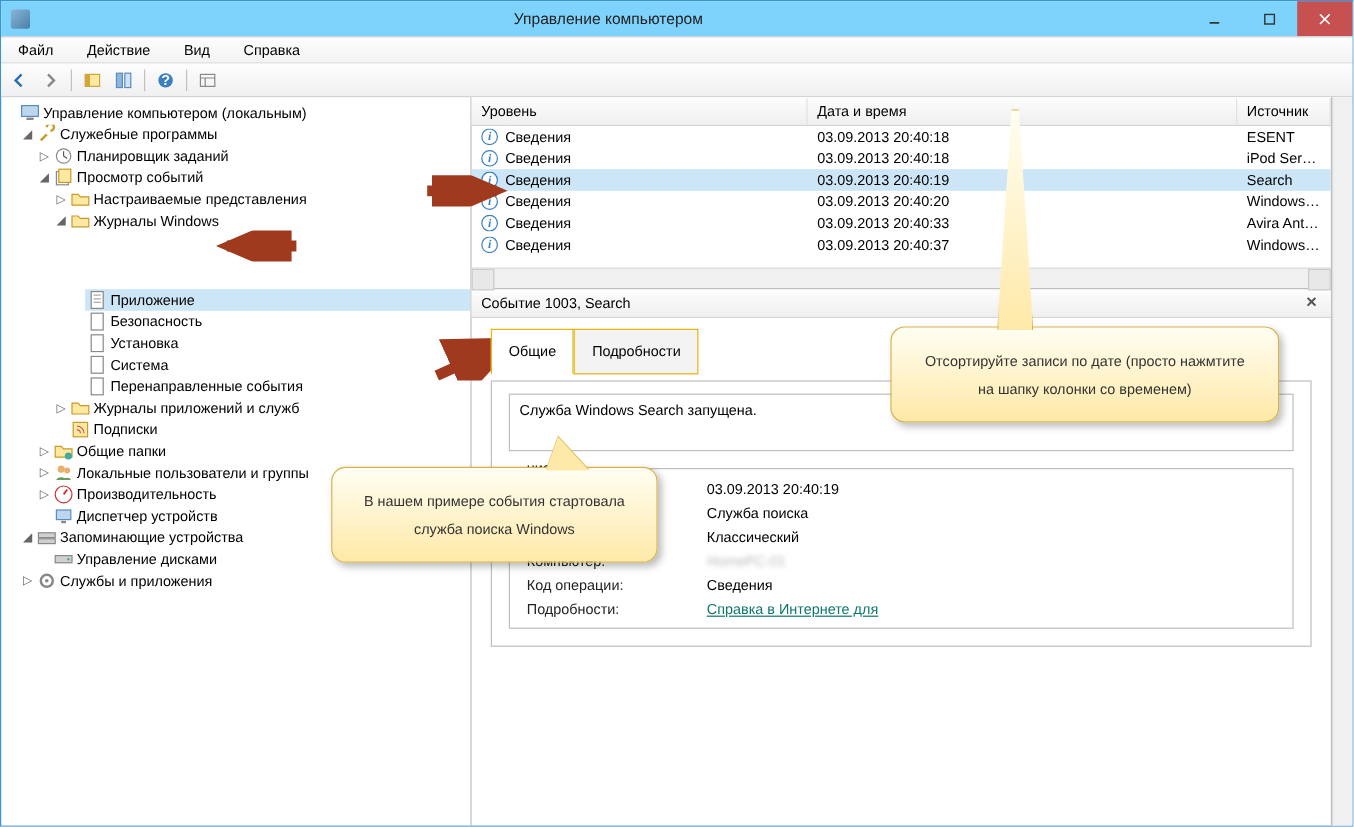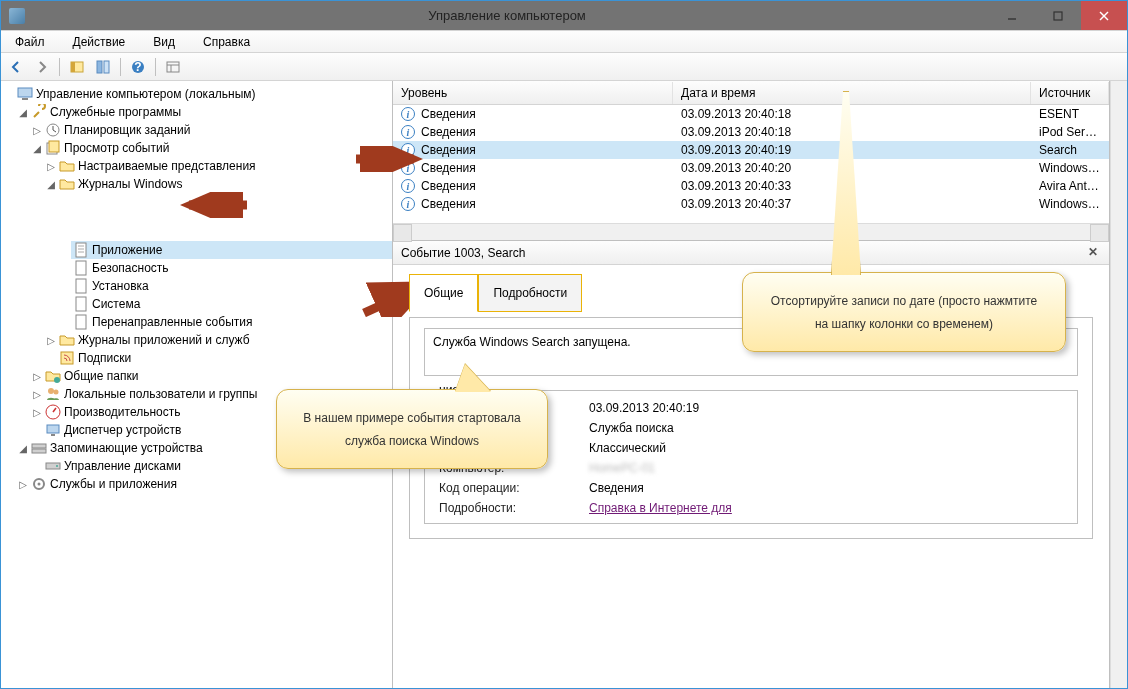--- a/index.html
+++ b/index.html
@@ -1,20 +1,20 @@
 <!DOCTYPE html>
 <html><head>
 <meta charset="utf-8">
 <style>
 * { box-sizing: border-box; margin: 0; padding: 0; font-family: "Segoe UI", Tahoma, sans-serif; font-size: 12px; }
 body { background: #fff; width: 1128px; height: 689px; position: relative; overflow: hidden; }
 
 .window { width: 1128px; height: 689px; border: 1px solid #3a93d6; background: #fff; display: flex; flex-direction: column; }
 
-.titlebar { height: 30px; background: #737373; display: flex; align-items: center; position: relative; border-bottom: 1px solid #d4d4d4; }
+.titlebar { height: 30px; background: #7dd3fc; display: flex; align-items: center; position: relative; border-bottom: 1px solid #d4d4d4; }
 .title-icon { width: 16px; height: 16px; margin-left: 8px; background: linear-gradient(135deg,#8ab6d6 0,#4a7fa8 100%); border-radius:2px; }
 .title-text { flex: 1; text-align: center; font-size: 13px; color: #222; }
 .winbtns { display: flex; height: 100%; }
 .winbtn { width: 46px; height: 100%; display: flex; align-items: center; justify-content: center; cursor: pointer; }
 .winbtn.close { background: #c75050; color: #fff; }
 .winbtn svg { width: 10px; height: 10px; }
 
 .menubar { height: 22px; display: flex; align-items: center; padding: 0 6px; gap: 12px; border-bottom: 1px solid #d4d4d4; background: linear-gradient(#fdfdfd,#f3f3f3);}
 .menu-item { padding: 2px 8px; cursor: pointer; }
 
@@ -57,21 +57,21 @@
 .detail-body { flex:1; padding: 8px 16px; overflow:auto; }
 .tabs { display: flex; gap: 0; margin-bottom: 6px; }
 .tab { padding: 11px 14px; border: 1px solid #eab308; background: #f3f3f3; cursor: pointer; font-size:12px; position:relative; top:1px;}
 .tab.active { background: #fff; border-bottom-color: #fff; z-index:2;}
 .tab-panel { border: 1px solid #bfbfbf; padding: 10px 14px 14px; background:#fff; }
 .desc-box { border: 1px solid #bfbfbf; padding: 6px 8px; min-height: 48px; margin-bottom: 14px; font-size:12px;}
 .fieldset { border: 1px solid #bfbfbf; padding: 10px 14px 8px; position: relative; }
 .fieldset-legend { position: absolute; top: -8px; left: 10px; background: #fff; padding: 0 4px; font-size:12px;}
 .kv-grid { display: grid; grid-template-columns: 140px 1fr; row-gap: 6px; column-gap: 10px; font-size:12px;}
 .kv-grid .k { color: #222; }
-.kv-grid a { color: #701a75; text-decoration: underline; }
+.kv-grid a { color: #0f766e; text-decoration: underline; }
 .blurred{ color:#bbb; filter:blur(2px);}
 
 .right-scrollbar{width:17px;background:#f0f0f0;border-left:1px solid #dcdcdc;}
 
 .callout { position: absolute; background: linear-gradient(#fffef2,#ffe9a8); border: 1px solid #d6b24c; border-radius: 12px; padding: 16px 20px; box-shadow: 3px 3px 6px rgba(0,0,0,0.25); font-size: 17px; color: #333; text-align: center; line-height: 1.35; }
 .callout.c1 { left: 276px; top: 389px; width: 272px; }
 .callout.c2 { left: 742px; top: 272px; width: 324px; }
 .tail { position:absolute; width:0;height:0; }
 .c1 .tail{ top:-26px; left:178px; border-left:10px solid transparent;border-right:26px solid transparent;border-bottom:28px solid #ffe9a8; filter:drop-shadow(0 -1px 0 #d6b24c);}
 .c2 .tail{ top:-182px; left:88px; width:30px;height:184px; background:linear-gradient(#fffef2,#ffe9a8); border:1px solid #d6b24c; border-bottom:none; clip-path: polygon(40% 0,60% 0,100% 100%,0 100%); box-shadow:3px 0 4px rgba(0,0,0,0.15);}

